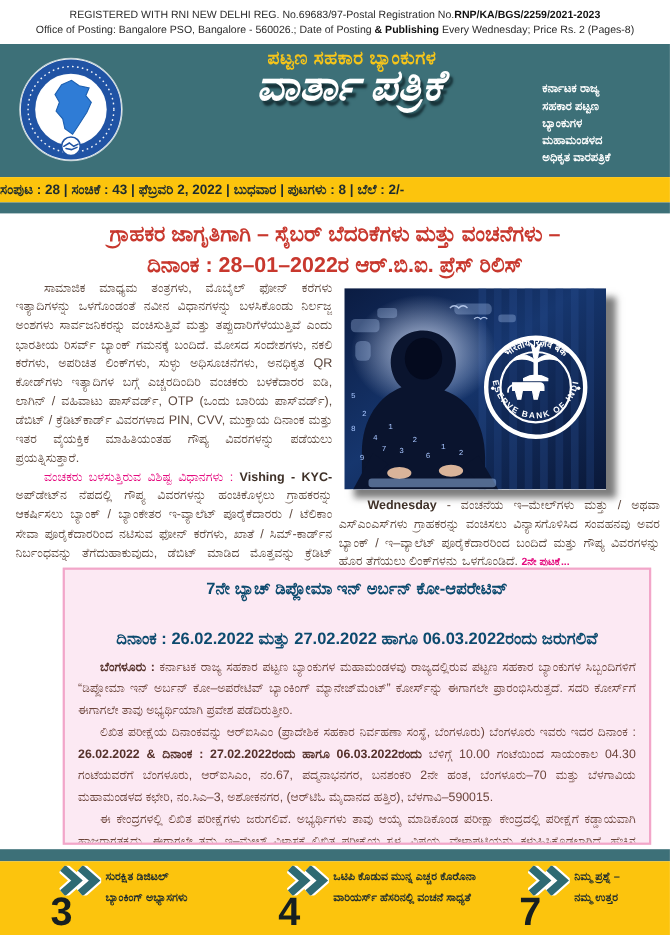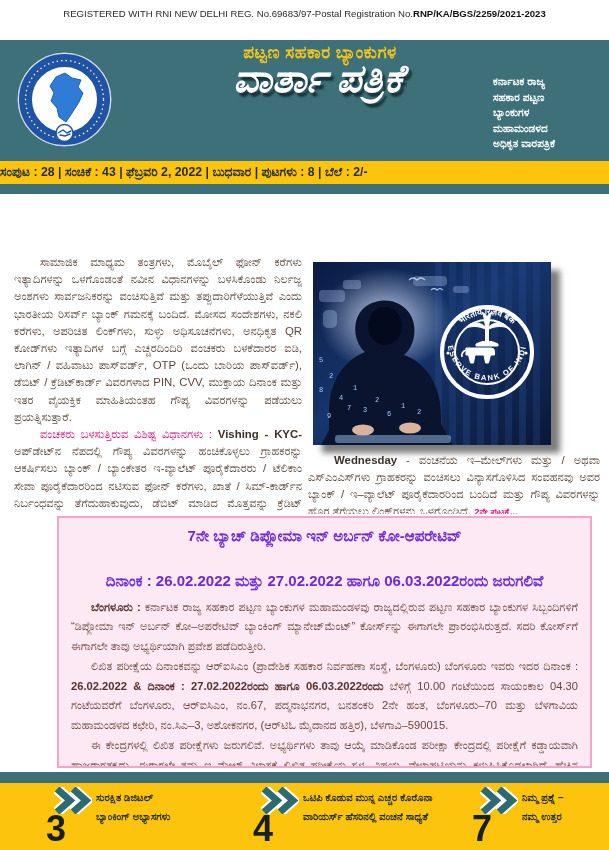--- a/index.html
+++ b/index.html
@@ -43,21 +43,21 @@
 
   .photo{position:absolute;left:313px;top:262px;width:238px;height:183px;
          box-shadow:9px 8px 6px rgba(70,70,70,.7);}
   .caption{position:absolute;left:308px;top:452px;width:292px;height:62px;overflow:hidden;
            text-align:justify;color:#5C473D;font-size:11.4px;line-height:17px;margin:0;text-indent:26px;}
   .continued{color:#E40A7E;font-size:9.5px;font-weight:bold;white-space:nowrap;}
 
   
   .pink-box{position:absolute;left:57px;top:516px;width:535px;height:252px;box-sizing:border-box;
             background:#FCE9F3;border:2px solid #F2A6C9;padding:7px 12px 4px 12px;overflow:hidden;}
-  .pb-title{margin:0 0 5px 0;text-align:center;color:#6d28d9;font-weight:bold;
+  .pb-title{margin:0 0 5px 0;text-align:center;color:#0c4a6e;font-weight:bold;
             font-size:15px;line-height:22.5px;}
   .pink-box .body p{margin:0;text-align:justify;color:#6B443A;font-size:11.2px;
             line-height:19.8px;text-indent:20px;}
   .pink-box .body b{color:#55312A;}
 
   
   .bottom-teal{position:absolute;top:772px;left:0;width:609px;height:11px;background:#3D7078;}
   .footer{position:absolute;top:783px;left:0;width:609px;height:67px;background:#FCC40D;}
   .teaser{position:absolute;top:4px;}
   .t1{left:46px;} .t2{left:253px;} .t3{left:472px;}
@@ -67,20 +67,21 @@
   .t-text{position:absolute;left:50px;top:1px;width:160px;color:#1D2B2E;
           font-size:10px;font-weight:bold;line-height:19px;white-space:nowrap;}
 </style>
 </head>
 <body>
 
 <div class="page">
 
   <header class="reg-strip">
     <p class="reg-line"><span>REGISTERED WITH RNI NEW DELHI REG. No.69683/97-Postal Registration No.</span><b>RNP/KA/BGS/2259/2021-2023</b></p>
+    <p class="reg-line"><span>Office of Posting: Bangalore PSO, Bangalore - 560026.; Date of Posting </span><b>&amp; Publishing</b><span> Every Wednesday; Price Rs. 2 (Pages-8)</span></p>
   </header>
 
   <div class="masthead">
     <div class="logo">
       <svg width="97" height="97" viewBox="0 0 97 97">
         <circle cx="48.5" cy="48.5" r="46.5" fill="#f3f7f9" stroke="#c9d6da" stroke-width="1"></circle>
         <circle cx="48.5" cy="48.5" r="39" fill="none" stroke="#2053A4" stroke-width="13"></circle>
         <circle cx="48.5" cy="48.5" r="39" fill="none" stroke="rgba(255,255,255,.95)" stroke-width="1.3" stroke-dasharray="1.5 3"></circle>
         <circle cx="48.5" cy="48.5" r="32" fill="#ffffff"></circle>
         <path d="M40 26 l9 -4 l7 5 l9 2 l-3 7 l5 6 l-4 9 l-7 11 l-6 9 l-7 -5 l-2 -9 l-6 -7 l3 -8 l-4 -7 z" fill="#2F7CD6" stroke="#1c5fb0" stroke-width="1"></path>
@@ -95,20 +96,24 @@
       <div>ಸಹಕಾರ ಪಟ್ಟಣ</div>
       <div>ಬ್ಯಾಂಕುಗಳ</div>
       <div>ಮಹಾಮಂಡಳದ</div>
       <div>ಅಧಿಕೃತ ವಾರಪತ್ರಿಕೆ</div>
     </div>
   </div>
 
   <div class="issue-bar">ಸಂಪುಟ : 28 | ಸಂಚಿಕೆ : 43 | ಫೆಬ್ರವರಿ 2, 2022 | ಬುಧವಾರ | ಪುಟಗಳು : 8 | ಬೆಲೆ : 2/-</div>
   <div class="teal-strip"></div>
 
+  <h1 class="headline">
+    <span>ಗ್ರಾಹಕರ ಜಾಗೃತಿಗಾಗಿ – ಸೈಬರ್ ಬೆದರಿಕೆಗಳು ಮತ್ತು ವಂಚನೆಗಳು –</span><br>
+    <span>ದಿನಾಂಕ : 28–01–2022ರ ಆರ್.ಬಿ.ಐ. ಪ್ರೆಸ್ ರಿಲಿಸ್</span>
+  </h1>
 
   <div class="col-left">
     <p>ಸಾಮಾಜಿಕ ಮಾಧ್ಯಮ ತಂತ್ರಗಳು, ಮೊಬೈಲ್ ಫೋನ್ ಕರೆಗಳು ಇತ್ಯಾದಿಗಳನ್ನು ಒಳಗೊಂಡಂತೆ ನವೀನ ವಿಧಾನಗಳನ್ನು ಬಳಸಿಕೊಂಡು ನಿರ್ಲಜ್ಜ ಅಂಶಗಳು ಸಾರ್ವಜನಿಕರನ್ನು ವಂಚಿಸುತ್ತಿವೆ ಮತ್ತು ತಪ್ಪುದಾರಿಗೆಳೆಯುತ್ತಿವೆ ಎಂದು ಭಾರತೀಯ ರಿಸರ್ವ್ ಬ್ಯಾಂಕ್ ಗಮನಕ್ಕೆ ಬಂದಿದೆ. ಮೋಸದ ಸಂದೇಶಗಳು, ನಕಲಿ ಕರೆಗಳು, ಅಪರಿಚಿತ ಲಿಂಕ್‌ಗಳು, ಸುಳ್ಳು ಅಧಿಸೂಚನೆಗಳು, ಅನಧಿಕೃತ QR ಕೋಡ್‌ಗಳು ಇತ್ಯಾದಿಗಳ ಬಗ್ಗೆ ಎಚ್ಚರದಿಂದಿರಿ ವಂಚಕರು ಬಳಕೆದಾರರ ಐಡಿ, ಲಾಗಿನ್ / ವಹಿವಾಟು ಪಾಸ್‌ವರ್ಡ್, OTP (ಒಂದು ಬಾರಿಯ ಪಾಸ್‌ವರ್ಡ್), ಡೆಬಿಟ್ / ಕ್ರೆಡಿಟ್‌ಕಾರ್ಡ್ ವಿವರಗಳಾದ PIN, CVV, ಮುಕ್ತಾಯ ದಿನಾಂಕ ಮತ್ತು ಇತರ ವೈಯಕ್ತಿಕ ಮಾಹಿತಿಯಂತಹ ಗೌಪ್ಯ ವಿವರಗಳನ್ನು ಪಡೆಯಲು ಪ್ರಯತ್ನಿಸುತ್ತಾರೆ.</p>
     <p><span class="lead-magenta">ವಂಚಕರು ಬಳಸುತ್ತಿರುವ ವಿಶಿಷ್ಟ ವಿಧಾನಗಳು : </span><span class="dk">Vishing - KYC-</span><span>ಅಪ್‌ಡೇಟ್‌ನ ನೆಪದಲ್ಲಿ ಗೌಪ್ಯ ವಿವರಗಳನ್ನು ಹಂಚಿಕೊಳ್ಳಲು ಗ್ರಾಹಕರನ್ನು ಆಕರ್ಷಿಸಲು ಬ್ಯಾಂಕ್ / ಬ್ಯಾಂಕೇತರ ಇ-ವ್ಯಾಲೆಟ್ ಪೂರೈಕೆದಾರರು / ಟೆಲಿಕಾಂ ಸೇವಾ ಪೂರೈಕೆದಾರರಿಂದ ನಟಿಸುವ ಫೋನ್ ಕರೆಗಳು, ಖಾತೆ / ಸಿಮ್-ಕಾರ್ಡ್‌ನ ನಿರ್ಬಂಧವನ್ನು ತೆಗೆದುಹಾಕುವುದು, ಡೆಬಿಟ್ ಮಾಡಿದ ಮೊತ್ತವನ್ನು ಕ್ರೆಡಿಟ್ ಮಾಡುವುದು ಇತ್ಯಾದಿ.</span></p>
   </div>
 
   <div class="photo">
     <svg width="238" height="183" viewBox="0 0 238 183">
       <defs>
         <linearGradient id="pg" x1="0" y1="0" x2="1" y2="1">

